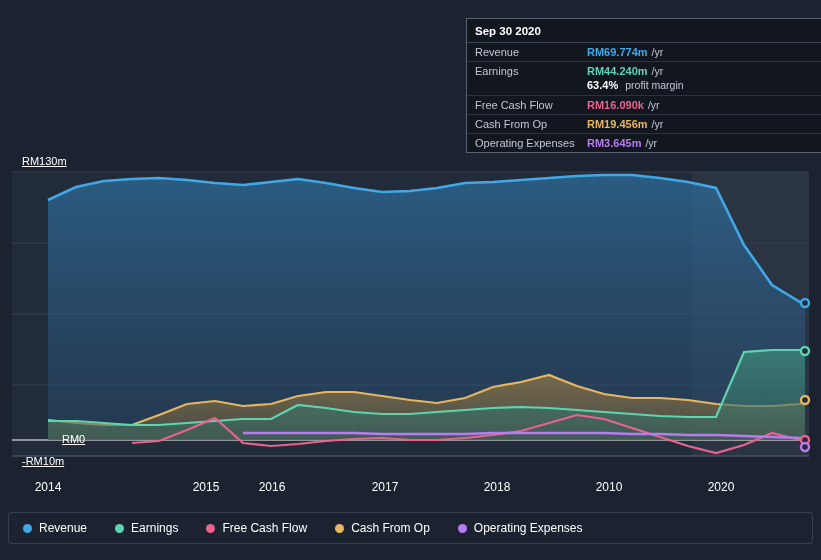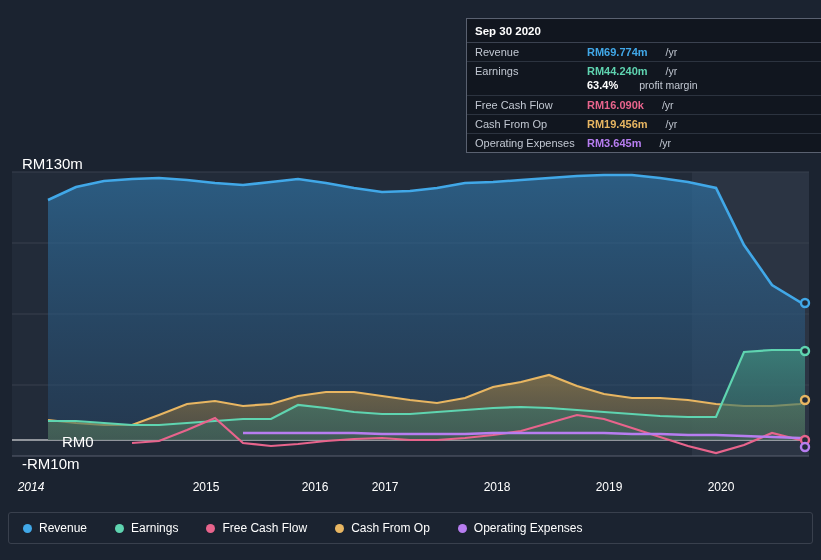--- a/index.html
+++ b/index.html
@@ -53,39 +53,40 @@
     font-size: 11px;
   }
   .tt-row:last-child { border-bottom: none; }
   .tt-label {
     color: #c2c8d2;
     width: 112px;
     flex: none;
   }
   .tt-value {
     font-weight: bold;
-    margin-right: 18px;
+    margin-right: 4px;
   }
   .tt-unit {
     color: #c2c8d2;
     font-size: 10.5px;
   }
   .tt-sub {
     padding: 1px 8px 4px 120px;
     font-size: 11px;
     border-bottom: 1px solid #2c333f;
   }
   .tt-sub .tt-value { color: #ffffff; }
 
   
   .axis-label {
     position: absolute;
     color: #ffffff;
-    font-size: 15px;
+    font-size: 11px;
     white-space: nowrap;
+    text-decoration: underline;
   }
   .x-label {
     position: absolute;
     color: #ffffff;
     font-size: 12px;
     text-align: center;
     transform: translateX(-50%);
   }
 
   
@@ -174,26 +175,26 @@
     <circle cx="805" cy="351" r="4" fill="#222b39" stroke="#5fd4b0" stroke-width="2.4"></circle>
     <circle cx="805" cy="400" r="4" fill="#222b39" stroke="#e8b662" stroke-width="2.4"></circle>
     <circle cx="805" cy="440" r="4" fill="#222b39" stroke="#e8648c" stroke-width="2.4"></circle>
     <circle cx="805" cy="447" r="4" fill="#222b39" stroke="#b77df0" stroke-width="2.4"></circle>
   </svg>
 
   <div class="axis-label" style="left:22px; top:155px;">RM130m</div>
   <div class="axis-label" style="left:22px; top:433px;padding-left:40px;">RM0</div>
   <div class="axis-label" style="left:22px; top:455px;text-align:center;">-RM10m</div>
 
-  <div class="x-label" style="left:31px; top:480px;font-style:italic;">2014</div>
+  <div class="x-label" style="left:48px; top:480px;">2014</div>
   <div class="x-label" style="left:160px; top:480px;margin-left:46px;">2015</div>
-  <div class="x-label" style="left:272px; top:480px;margin-left:43px;">2016</div>
+  <div class="x-label" style="left:272px; top:480px;">2016</div>
   <div class="x-label" style="left:385px; top:480px;">2017</div>
   <div class="x-label" style="left:497px; top:480px;">2018</div>
-  <div class="x-label" style="left:609px; top:480px;">2019</div>
+  <div class="x-label" style="left:609px; top:480px;">2010</div>
   <div class="x-label" style="left:721px; top:480px;">2020</div>
 
   <div class="tooltip">
     <div class="tt-title">Sep 30 2020</div>
 
     <div class="tt-row">
       <span class="tt-label">Revenue</span>
       <span class="tt-value" style="color:#41a8e8">RM69.774m</span>
       <span class="tt-unit">/yr</span>
     </div>

